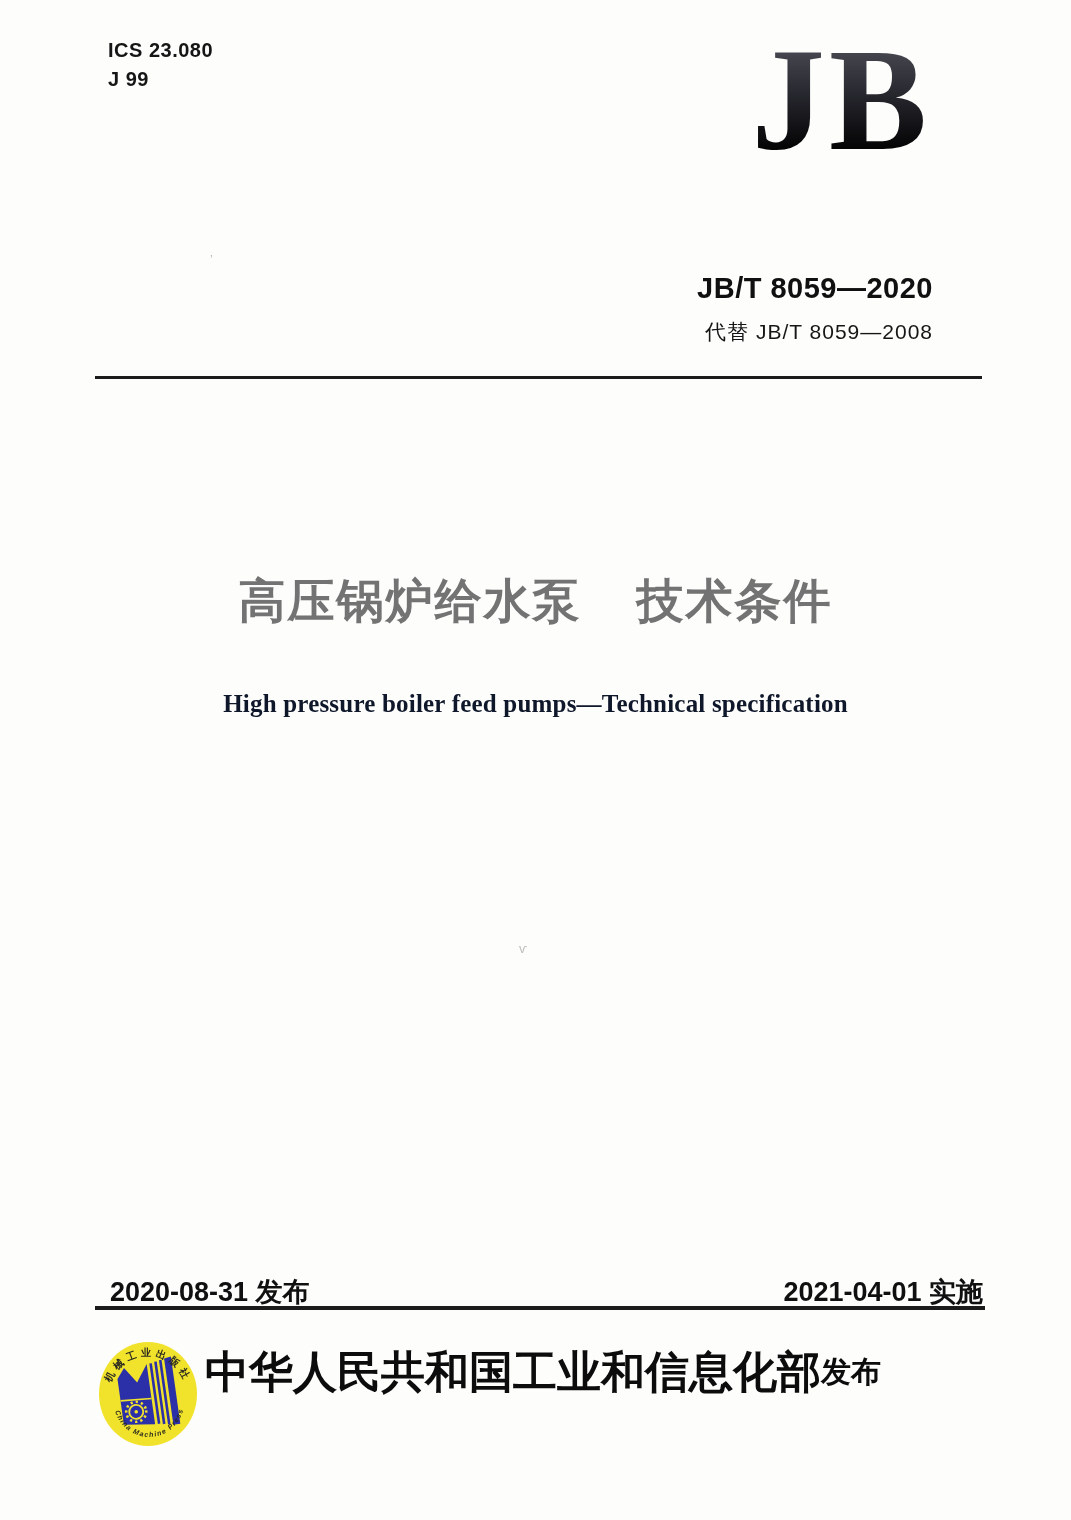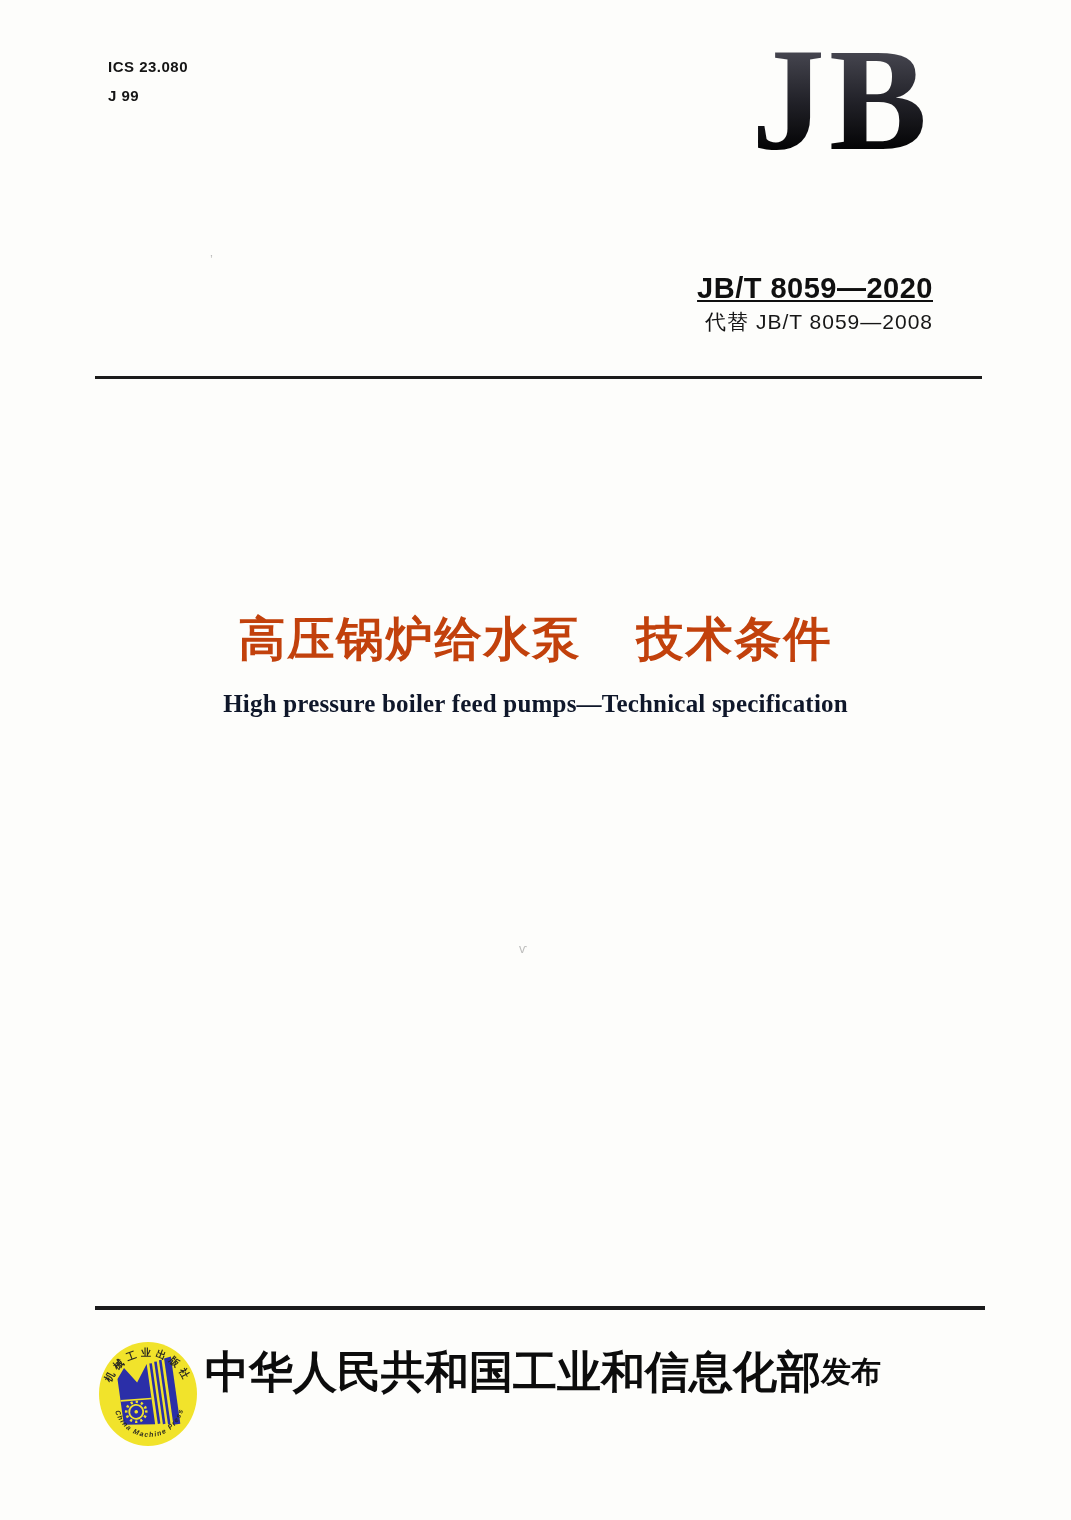--- a/index.html
+++ b/index.html
@@ -7,22 +7,22 @@
     position:relative;
     width:1071px;height:1520px;
     margin:0 auto;
     background:#fdfdfb;
     overflow:hidden;
     font-family:"Liberation Sans", sans-serif;
     color:#111;
   }
   
   .ics{
-    position:absolute;left:108px;top:52px;
-    font-size:15px;font-weight:700;line-height:29px;
+    position:absolute;left:108px;top:36px;
+    font-size:20px;font-weight:700;line-height:29px;
     letter-spacing:0.5px;color:#151515;
   }
   
   .jb-logo{
     position:absolute;top:26px;right:140px;
     font-size:147px;line-height:1;font-weight:700;
     letter-spacing:4px;
     font-family:Liberation Serif, serif;
     color:#0d0d10;
     margin-left:44px;
@@ -38,31 +38,31 @@
   .heading{
     position:absolute;left:110px;top:191px;width:867px;
     font-size:46px;font-weight:600;line-height:52px;
     text-align:justify;text-align-last:justify;
     color:#0e0e0e;white-space:nowrap;
   }
   
   .stdnum{
     position:absolute;right:138px;top:272px;text-align:right;color:#101010;
   }
-  .stdnum .num{font-size:29px;font-weight:700;letter-spacing:0.5px;text-decoration:underline;}
-  .stdnum .replaces{font-size:21px;font-weight:400;margin-top:3px;letter-spacing:1px;color:#161616;}
+  .stdnum .num{font-size:29px;font-weight:700;letter-spacing:0.5px;}
+  .stdnum .replaces{font-size:21px;font-weight:400;margin-top:13px;letter-spacing:1px;color:#161616;}
   
   .rule{position:absolute;background:#1b1b1b;}
   .rule-top{left:95px;top:376px;width:887px;height:3px;}
   .rule-bottom{left:95px;top:1306px;width:890px;height:4px;}
   
   .cn-title{
-    position:absolute;left:0;top:608px;width:100%;
+    position:absolute;left:0;top:570px;width:100%;
     display:flex;justify-content:center;gap:55px;
-    font-size:47px;font-weight:700;letter-spacing:2px;color:#c2410c;
+    font-size:47px;font-weight:700;letter-spacing:2px;color:#737373;
   }
   
   .en-title{
     position:absolute;left:0;top:690px;width:100%;
     text-align:center;
     font-family:"Liberation Serif","DejaVu Serif",serif;
     font-size:25px;font-weight:700;color:#0f172a;letter-spacing:0.2px;
   }
   
   .dates{
@@ -107,20 +107,24 @@
   <div class="cn-title">
     <span>高压锅炉给水泵</span>
     <span>技术条件</span>
   </div>
 
   <div class="en-title">High pressure boiler feed pumps—Technical specification</div>
 
   <div class="artifact" style="left:210px;top:252px;">’</div>
   <div class="artifact" style="left:519px;top:941px;">ѵ</div>
 
+  <div class="dates">
+    <span>2020-08-31 发布</span>
+    <span>2021-04-01 实施</span>
+  </div>
 
   <div class="rule rule-bottom"></div>
 
   <svg class="seal" viewBox="0 0 104 116" aria-hidden="true">
     <defs>
       <path id="arcTop" d="M 13,58 A 39,39 0 1 1 91,58" fill="none"></path>
       <path id="arcBot" d="M 18,66 A 35,35 0 0 0 88,64" fill="none"></path>
     </defs>
     <ellipse cx="52" cy="57" rx="49" ry="52" fill="#f1e32b"></ellipse>
     <g transform="rotate(-8 52 58)">

